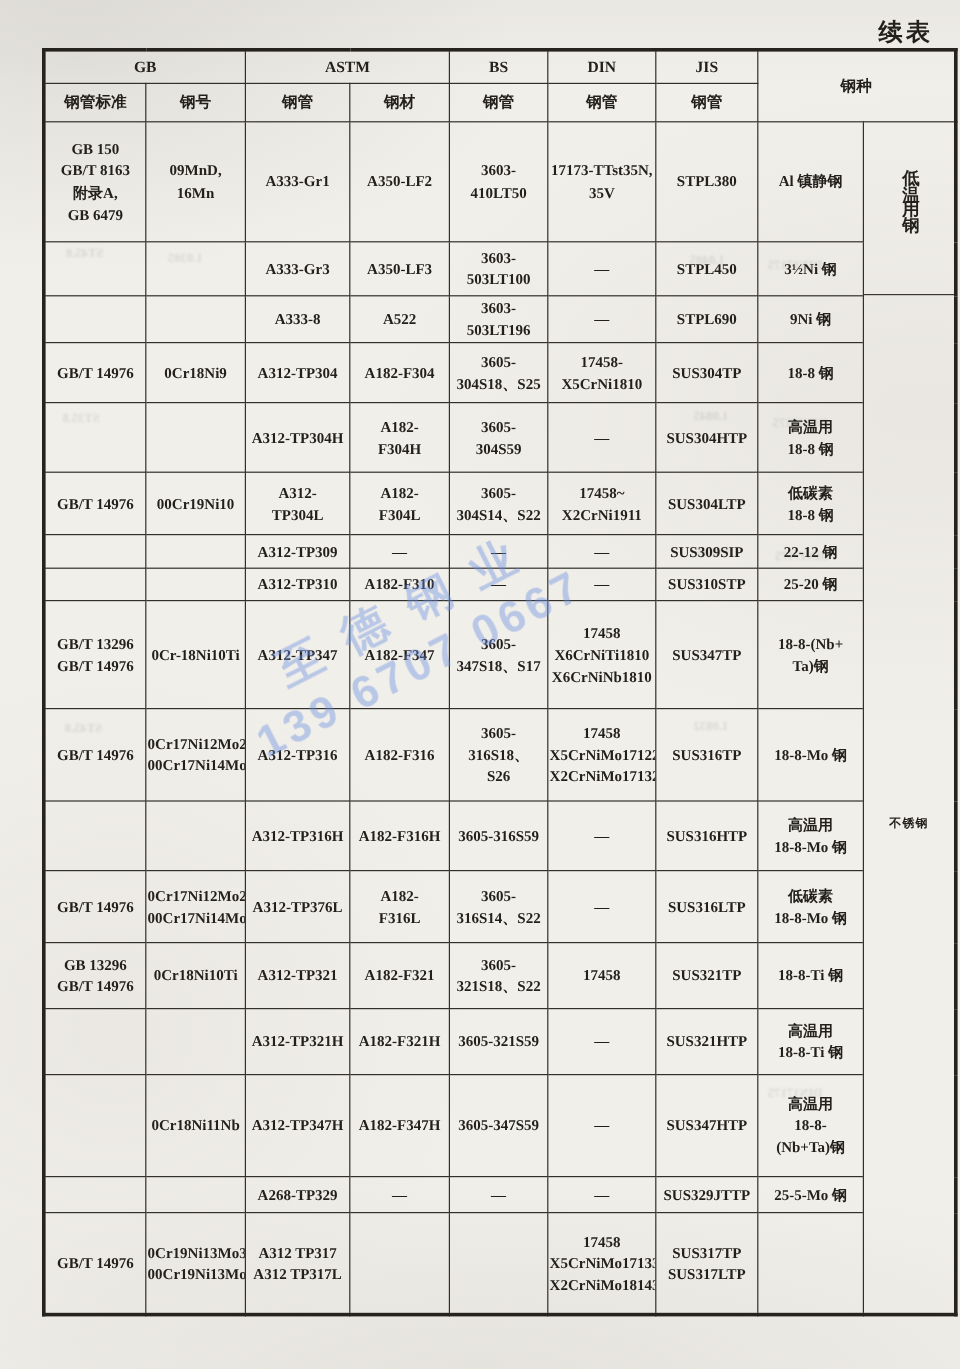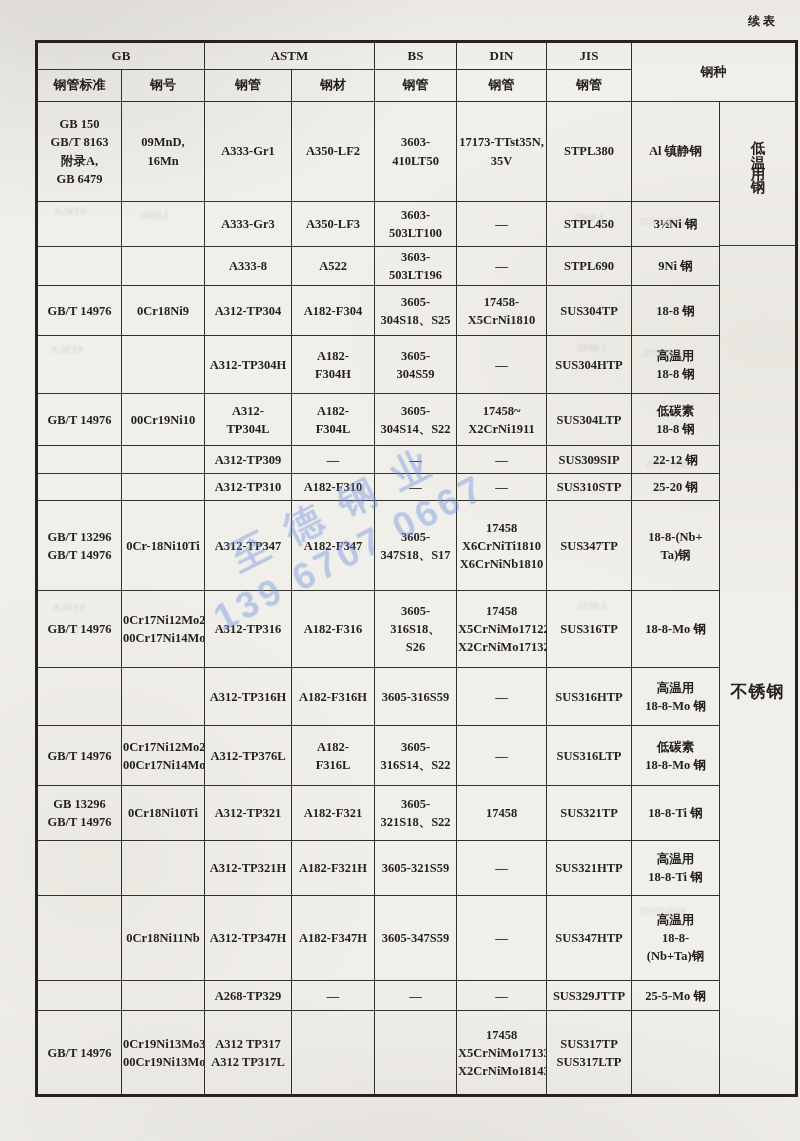--- a/index.html
+++ b/index.html
@@ -14,21 +14,21 @@
     position:absolute;inset:0;pointer-events:none;
     background:
       radial-gradient(620px 300px at 8% 4%, rgba(90,88,80,0.10), transparent 60%),
       radial-gradient(700px 420px at 96% 30%, rgba(120,115,105,0.07), transparent 65%),
       radial-gradient(500px 500px at 12% 75%, rgba(120,115,105,0.06), transparent 60%),
       radial-gradient(900px 260px at 50% 101%, rgba(100,96,88,0.09), transparent 70%),
       linear-gradient(180deg, rgba(110,106,98,0.06), rgba(0,0,0,0) 6%);
   }
   .continued{
     position:absolute;top:13px;right:22px;
-    font-size:12px;font-weight:700;letter-spacing:3px;
+    font-size:20px;font-weight:700;letter-spacing:3px;
   }
   .tbl-wrap{position:absolute;left:35px;top:40px;}
   table{
     border-collapse:collapse;table-layout:fixed;width:760px;
     border:3px solid #26231f;
   }
   td,th{
     border:1.5px solid #32302b;
     padding:1px 1px;text-align:center;vertical-align:middle;
     font-weight:600;font-size:12.5px;line-height:1.45;
@@ -41,21 +41,21 @@
     position:absolute;top:28px;left:50%;transform:translateX(-50%);
     writing-mode:vertical-rl;text-orientation:upright;
     font-size:14.5px;font-weight:700;letter-spacing:13px;white-space:nowrap;
   }
   .cat-divider{
     position:absolute;top:143px;left:-1px;right:-2px;
     border-top:1.5px solid #3a3733;
   }
   .cat-stain{
     position:absolute;top:578px;left:0px;right:0;
-    font-size:17px;font-weight:700;white-space:nowrap;letter-spacing:1px;
+    font-size:10px;font-weight:700;white-space:nowrap;letter-spacing:1px;
   }
   .watermark{
     position:absolute;left:185px;top:468px;width:370px;
     transform:rotate(-27deg);
     color:rgba(108,142,226,0.42);
     pointer-events:none;filter:blur(0.3px);
   }
   .watermark .w1{display:block;font-size:38px;font-weight:700;letter-spacing:22px;margin-left:42px;}
   .watermark .w2{display:block;font-size:37px;font-weight:700;letter-spacing:4px;font-family:"Liberation Sans","DejaVu Sans",sans-serif;}
   .ghost-layer{position:absolute;inset:0;pointer-events:none;}

